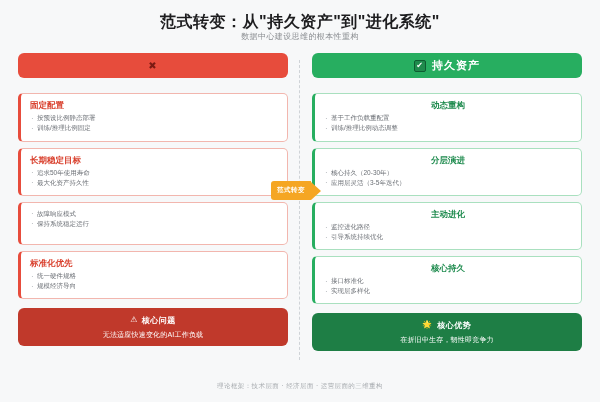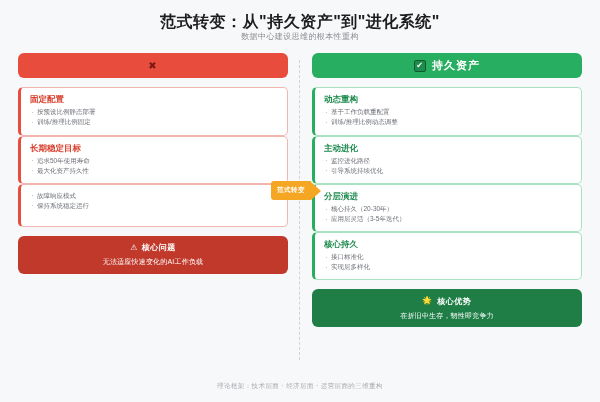--- a/index.html
+++ b/index.html
@@ -40,31 +40,31 @@
   .col-head.right{background:#27ae60;}
   .head-icon{font-size:10px;line-height:1;display:inline-block;}
   .head-icon.x{color:#7a1a12;font-weight:bold;}
   .head-icon.check{
     width:10px;height:10px;background:#1f8b4c;border:1px solid #0d5c31;
     border-radius:2px;color:#ffffff;font-size:8px;
     display:flex;align-items:center;justify-content:center;
   }
 
   
-  .cards{margin-top:9px;display:flex;flex-direction:column;gap:0;}
+  .cards{margin-top:15px;display:flex;flex-direction:column;gap:6px;}
   .card{
     background:#ffffff;border-radius:5px;
     padding:6px 9px 7px 9px;box-sizing:border-box;
     min-height:43px;
   }
   .card.left{border:1px solid #f2b6ae;border-left:3px solid #e74c3c;}
   .card.right{border:1px solid #a9e0bf;border-left:3px solid #27ae60;}
   .card-title{font-size:8.5px;font-weight:bold;line-height:1.2;margin-bottom:3px;}
   .card.left .card-title{color:#d9412e;}
-  .card.right .card-title{color:#1e8b4e;}
+  .card.right .card-title{color:#1e8b4e;text-align:center;}
   .bullets{list-style:none;margin:0;padding:0;}
   .bullets li{
     font-size:6.5px;color:#6c7076;line-height:1.55;
     padding-left:7px;position:relative;white-space:nowrap;
   }
   .bullets li:before{
     content:"·";position:absolute;left:1px;top:-0.5px;color:#b0b4b9;font-size:8px;
   }
 
   
@@ -148,20 +148,27 @@
           </ul>
         </div>
 
         <div class="card left">
           <ul class="bullets">
             <li>故障响应模式</li>
             <li>保持系统稳定运行</li>
           </ul>
         </div>
 
+        <div class="card left">
+          <div class="card-title">标准化优先</div>
+          <ul class="bullets">
+            <li>统一硬件规格</li>
+            <li>规模经济导向</li>
+          </ul>
+        </div>
 
       </div>
 
       <div class="summary left">
         <div class="summary-title">
           <span class="summary-icon">⚠</span>
           <span>核心问题</span>
         </div>
         <div class="summary-text">无法适应快速变化的AI工作负载</div>
       </div>
@@ -177,32 +184,32 @@
 
         <div class="card right">
           <div class="card-title">动态重构</div>
           <ul class="bullets">
             <li>基于工作负载重配置</li>
             <li>训练/推理比例动态调整</li>
           </ul>
         </div>
 
         <div class="card right">
+          <div class="card-title">分层演进</div>
+          <ul class="bullets">
+            <li>核心持久（20-30年）</li>
+            <li>应用层灵活（3-5年迭代）</li>
+          </ul>
+        </div>
+
+        <div class="card right">
           <div class="card-title">主动进化</div>
           <ul class="bullets">
             <li>监控进化路径</li>
             <li>引导系统持续优化</li>
-          </ul>
-        </div>
-
-        <div class="card right">
-          <div class="card-title">分层演进</div>
-          <ul class="bullets">
-            <li>核心持久（20-30年）</li>
-            <li>应用层灵活（3-5年迭代）</li>
           </ul>
         </div>
 
         <div class="card right">
           <div class="card-title">核心持久</div>
           <ul class="bullets">
             <li>接口标准化</li>
             <li>实现层多样化</li>
           </ul>
         </div>

